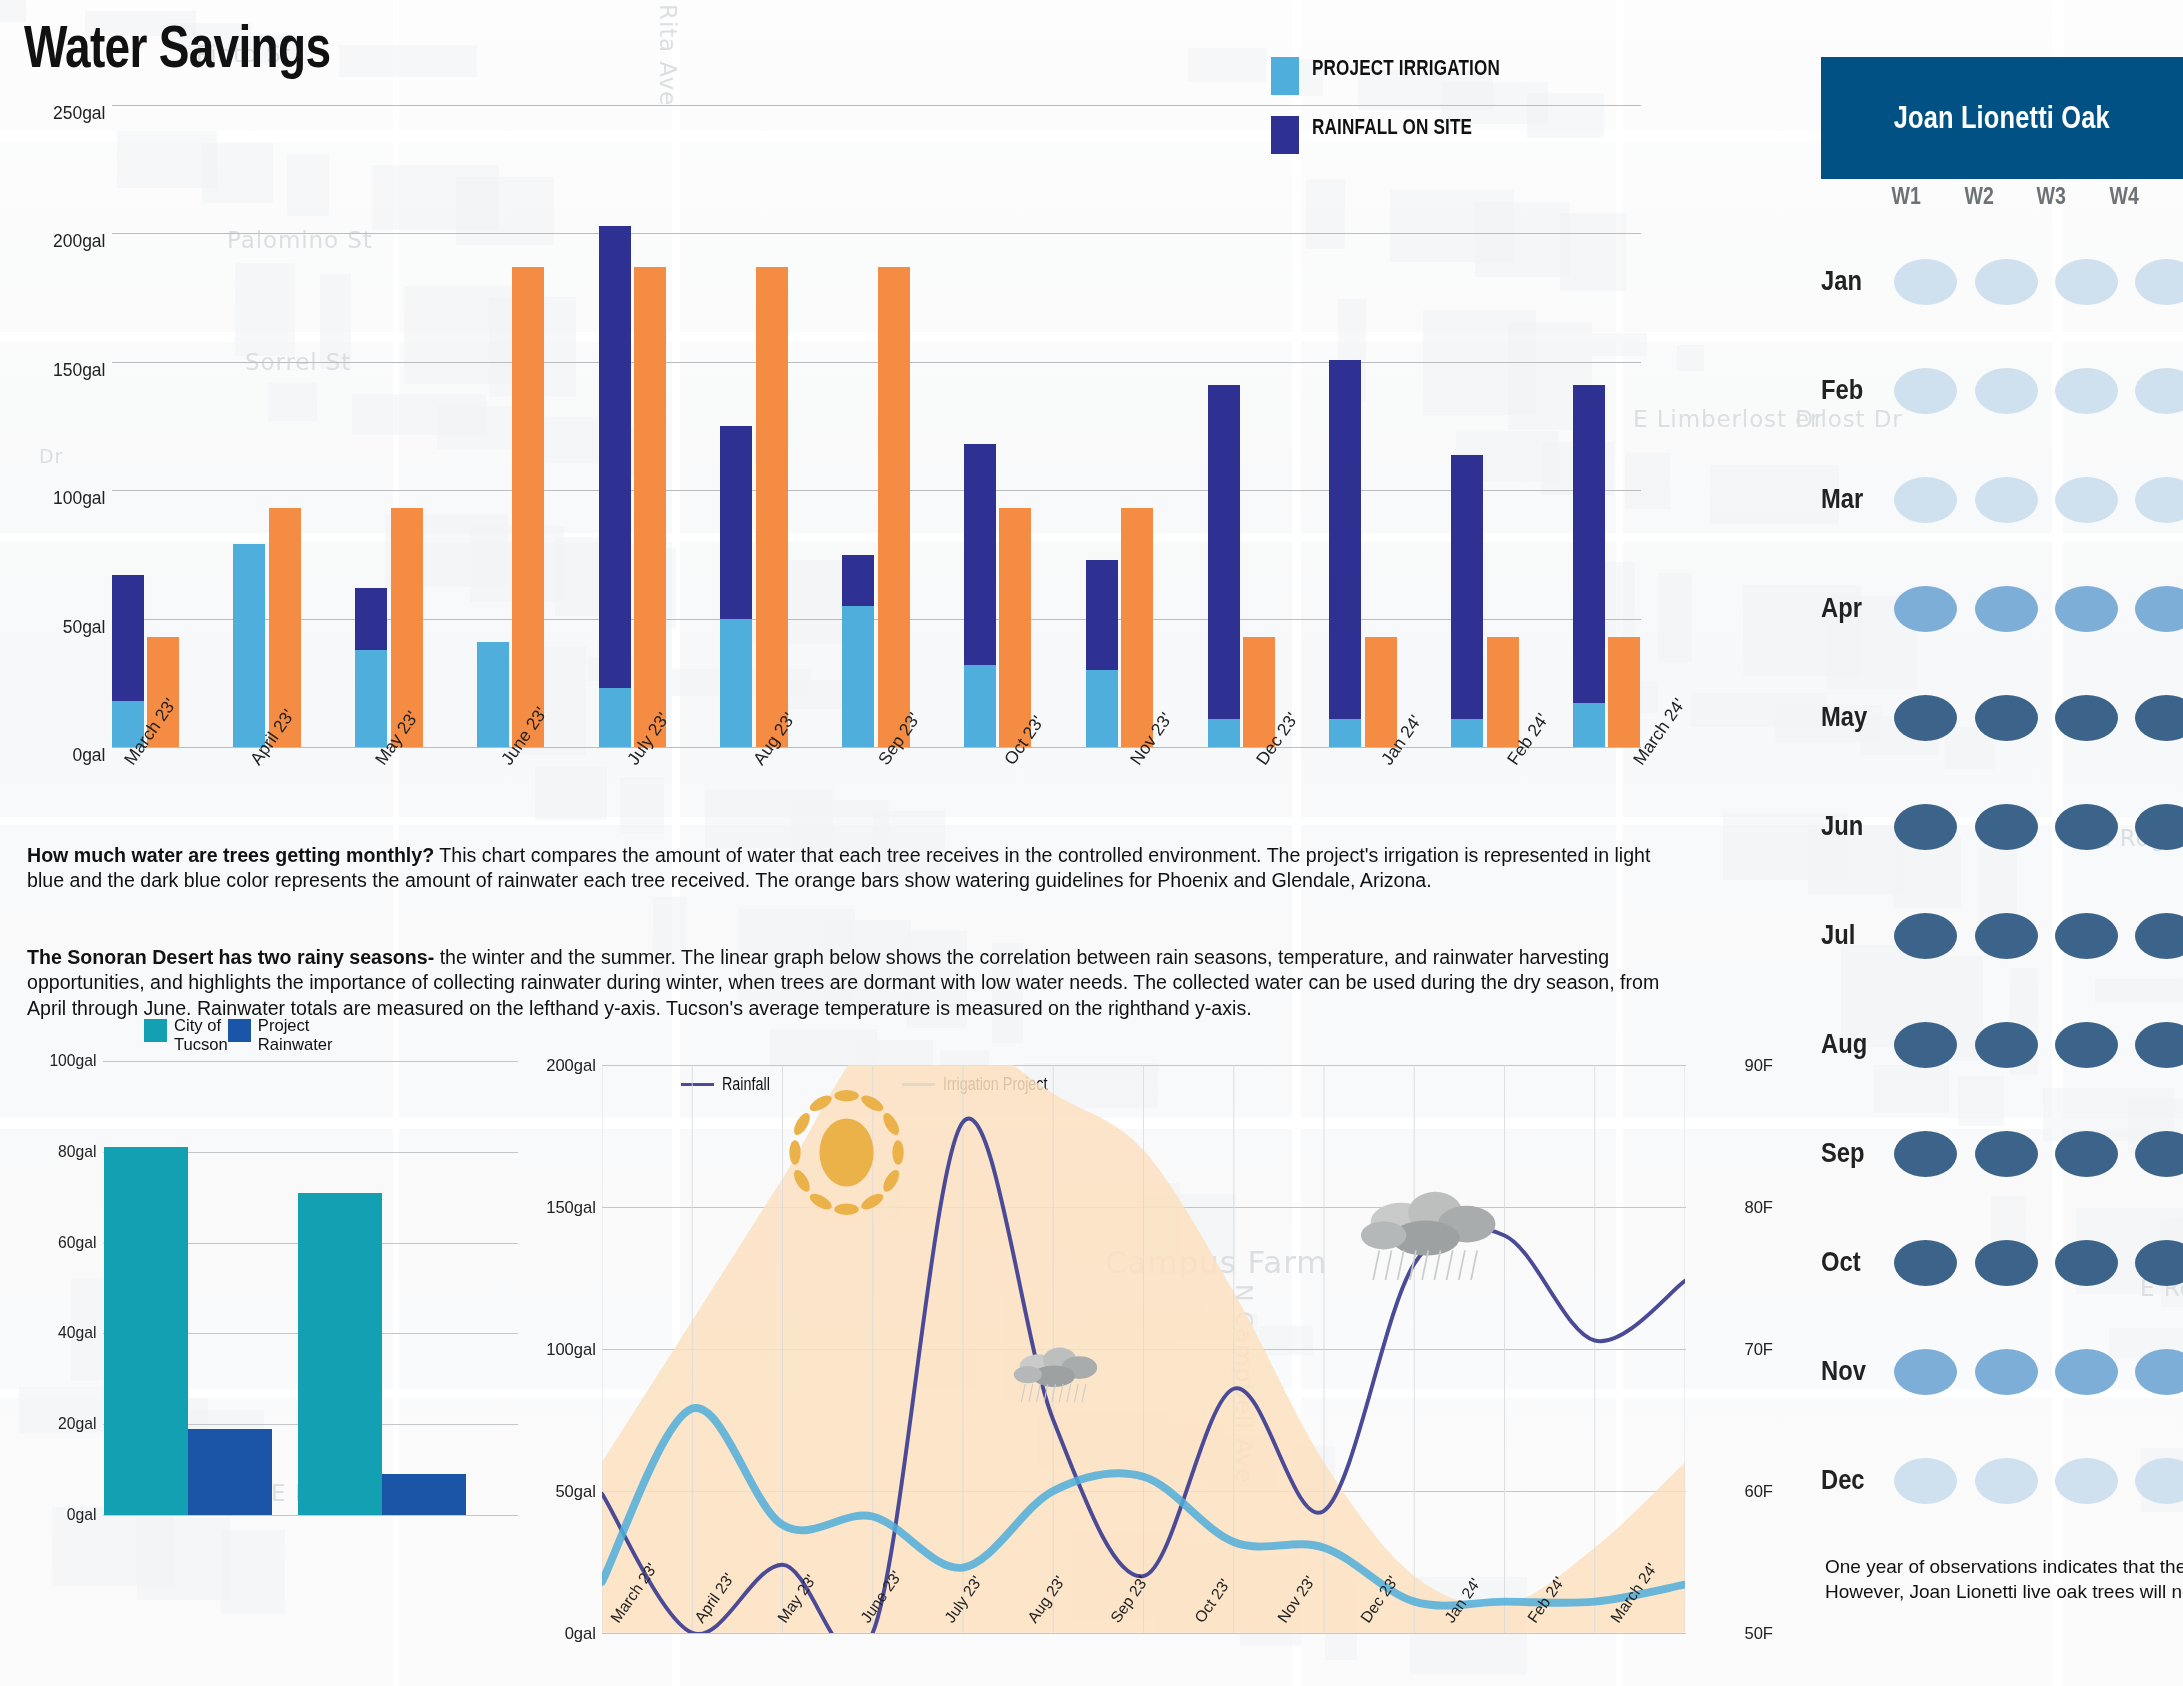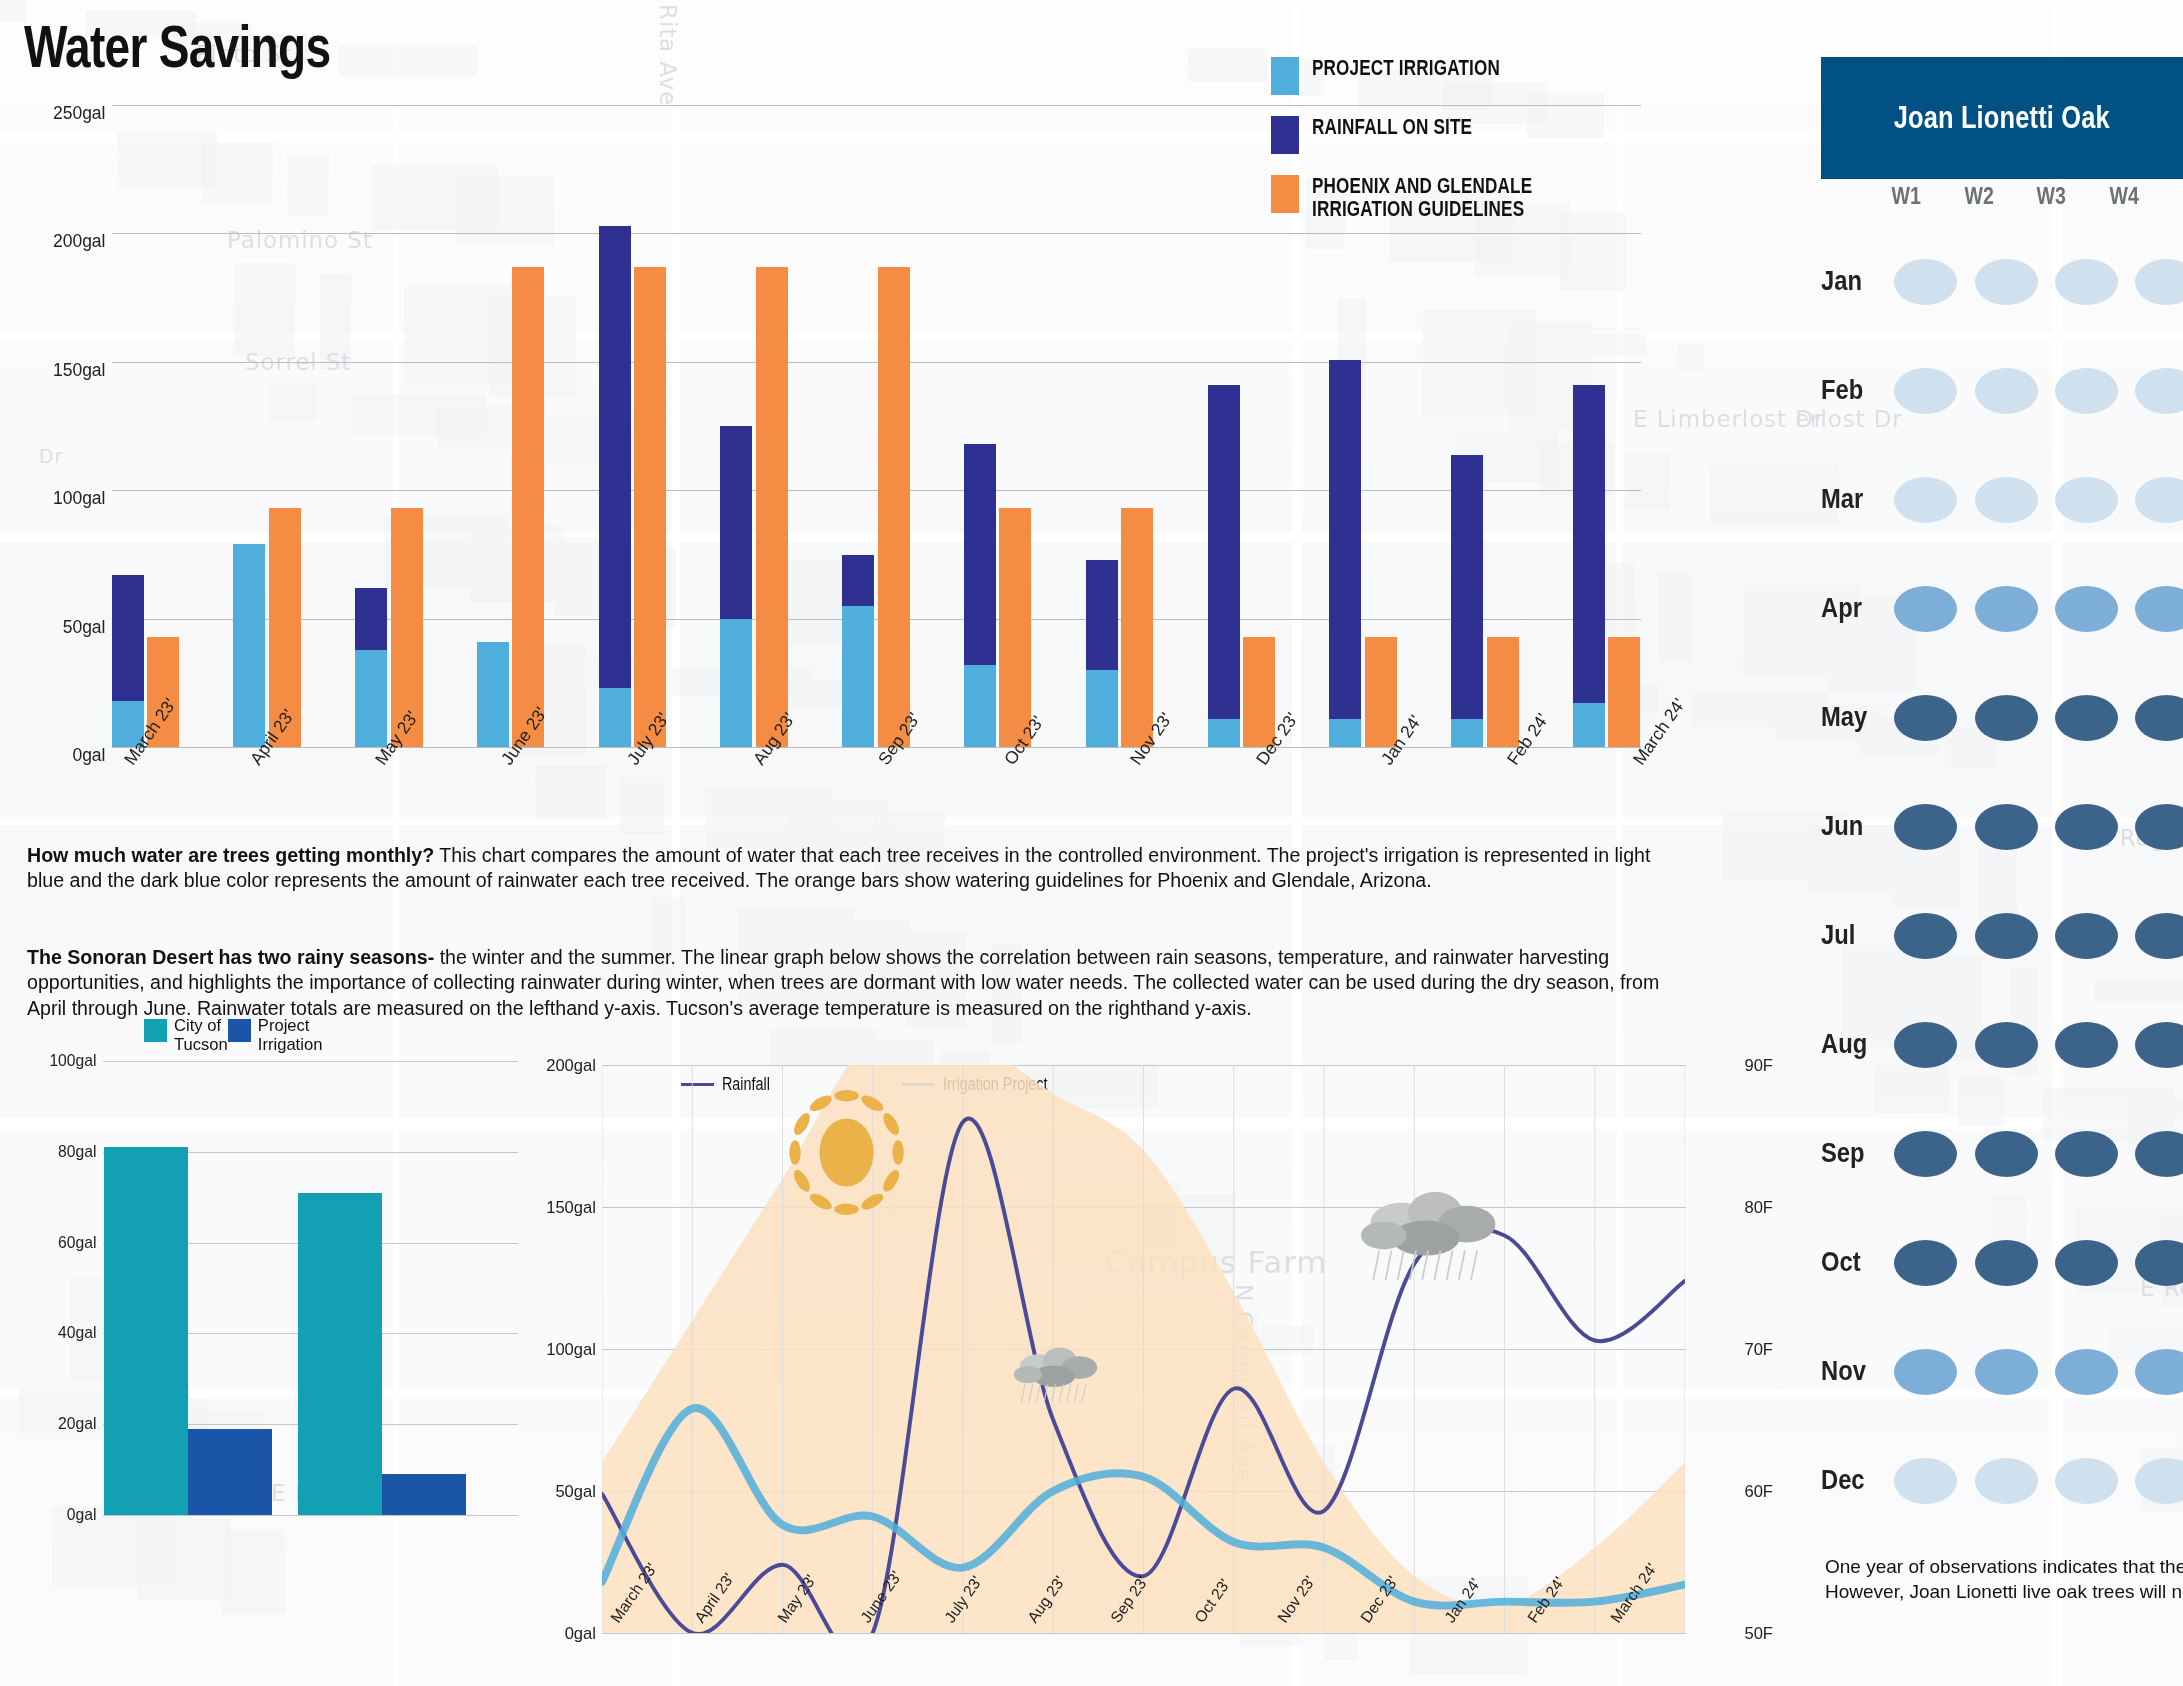--- a/index.html
+++ b/index.html
@@ -251,25 +251,20 @@
 
     <div class="legend-top" id="legendTop">
         <div class="row">
       <div class="sw" style="background:#4FAEDC"></div>
       <div class="lbl">PROJECT IRRIGATION</div>
         </div>
         <div class="row">
       <div class="sw" style="background:#2E3191"></div>
       <div class="lbl">RAINFALL ON SITE</div>
         </div>
-        <div class="row">
-      <div class="sw" style="background:#F58C43"></div>
-      <div class="lbl">PHOENIX AND GLENDALE
-IRRIGATION GUIDELINES</div>
-        </div>
       </div>
 
     <div class="bchart" id="bchart">
         <div class="gl" style="top:0px"></div>
         <div class="yl" style="top:0px">250gal</div>
         <div class="gl" style="top:128px"></div>
         <div class="yl" style="top:128px">200gal</div>
         <div class="gl" style="top:257px"></div>
         <div class="yl" style="top:257px">150gal</div>
         <div class="gl" style="top:385px"></div>
@@ -423,21 +418,21 @@
 
     <div class="sleg" id="slegend">
         <div class="it">
       <div class="sw" style="background:#13A0B2"></div>
       <div class="tx">City of
 Tucson</div>
         </div>
         <div class="it">
       <div class="sw" style="background:#1B55A8"></div>
       <div class="tx">Project
-Irrigation</div>
+Rainwater</div>
         </div>
       </div>
 
     <div class="sch" id="schart">
         <div class="gl" style="top:0px"></div>
         <div class="yl" style="top:0px">100gal</div>
         <div class="gl" style="top:91px"></div>
         <div class="yl" style="top:91px">80gal</div>
         <div class="gl" style="top:182px"></div>
         <div class="yl" style="top:182px">60gal</div>

